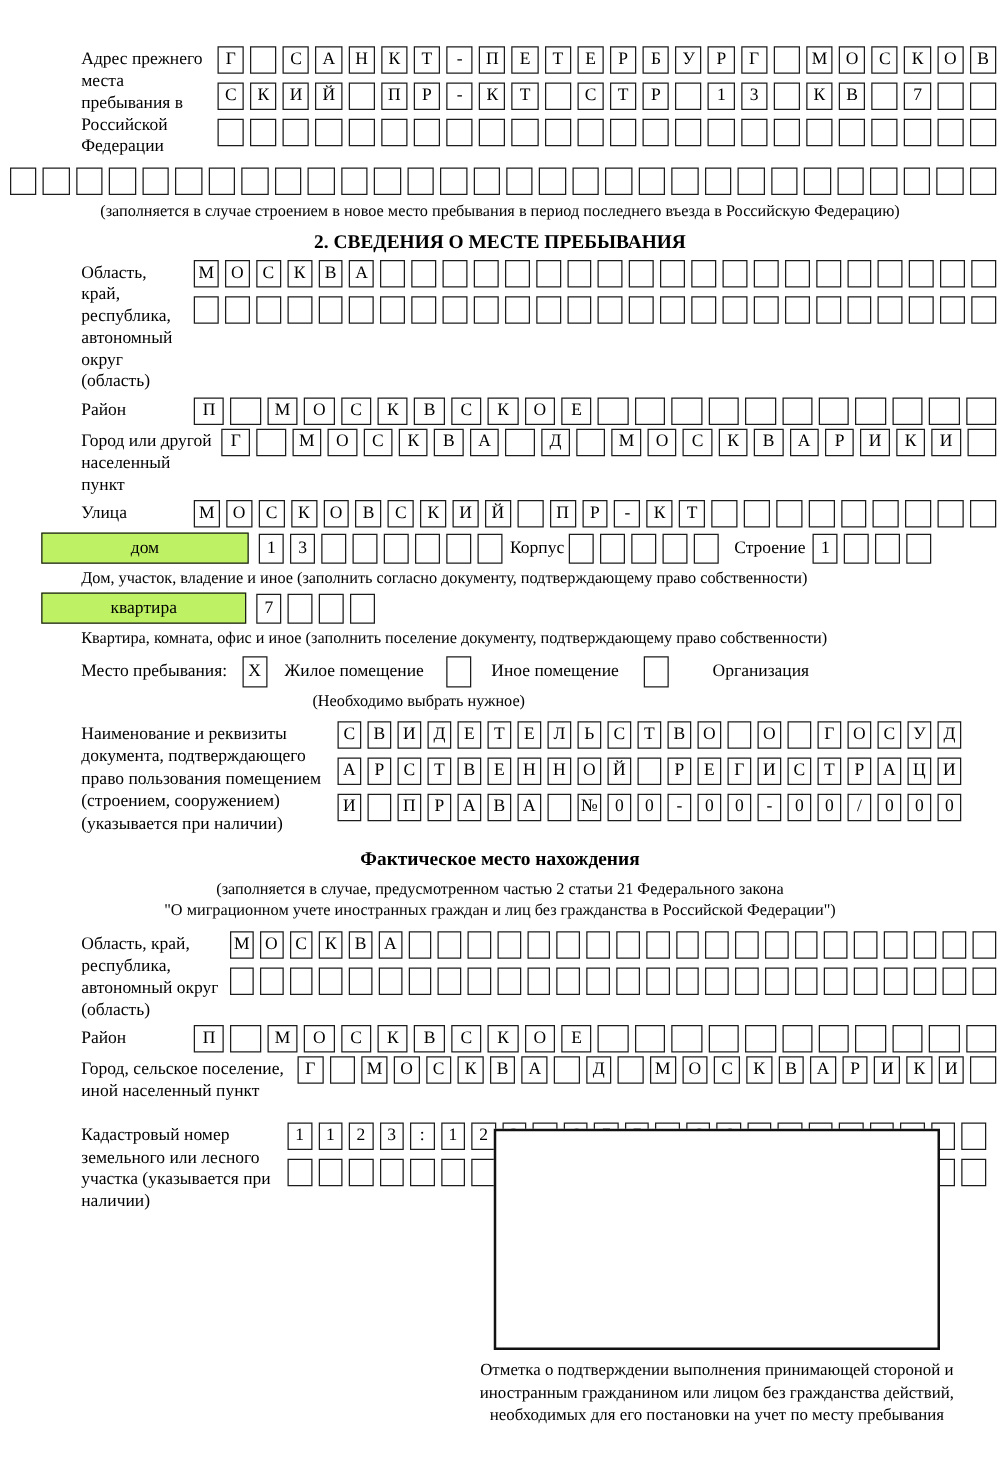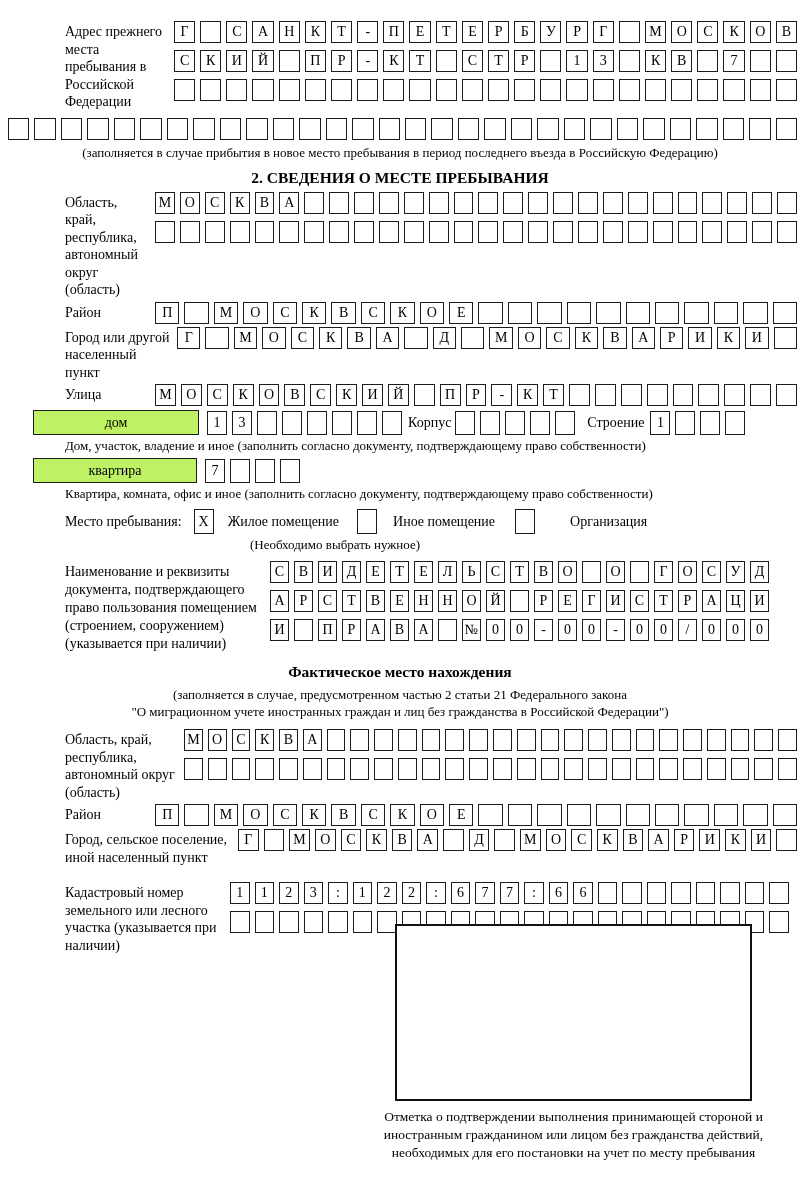--- a/index.html
+++ b/index.html
@@ -7,21 +7,21 @@
   body {
     width: 800px; height: 1180px;
     font-family: "Liberation Serif", "DejaVu Serif", serif;
     color: #000; position: relative; overflow: hidden;
   }
   .page { position: relative; width: 800px; height: 1180px; }
   .header-note {
     text-align: right; padding: 20px 60px 0 0;
     font-size: 15px;
   }
-  .content { padding: 0 3px 0 65px; position: relative; }
+  .content { padding: 16px 3px 0 65px; position: relative; }
 
   
   .field {
     display: grid; grid-template-columns: var(--lw, 105px) 1fr;
     column-gap: 4px; align-items: start;
   }
   .flabel { font-size: 14px; line-height: 17.5px; padding-top: 2px; }
   .cellrows { display: flex; flex-direction: column; gap: 7px; }
   .cells { display: grid; gap: 7px 5px; }
   .cell {
@@ -183,21 +183,21 @@
           <div class="cell"></div>
           <div class="cell"></div>
           <div class="cell"></div>
           <div class="cell"></div>
           <div class="cell"></div>
           <div class="cell"></div>
           <div class="cell"></div>
           <div class="cell"></div>
         </div>
     </div>
-    <div class="caption-full">(заполняется в случае прибытия в новое место пребывания в период последнего въезда в Российскую Федерацию)</div>
+    <div class="caption-full">(заполняется в случае строением в новое место пребывания в период последнего въезда в Российскую Федерацию)</div>
 
     <div class="caption-full sec-title">2. СВЕДЕНИЯ О МЕСТЕ ПРЕБЫВАНИЯ</div>
 
     <div class="field" style="--lw:86px; margin-top:5px;">
       <div class="flabel">Область, край, республика, автономный округ (область)</div>
       <div class="cellrows">
         <div class="cells" style="grid-template-columns: repeat(26, 1fr);">
             <div class="cell">М</div>
             <div class="cell">О</div>
             <div class="cell">С</div>
@@ -381,21 +381,21 @@
 
     <div class="boxrow">
       <div class="named-box" style="width:164px;">квартира</div>
       <div class="cells fixed" style="margin-left:8px;">
           <div class="cell">7</div>
           <div class="cell"></div>
           <div class="cell"></div>
           <div class="cell"></div>
         </div>
     </div>
-    <div class="inline-caption">Квартира, комната, офис и иное (заполнить согласно документу, подтверждающему право собственности)</div>
+    <div class="inline-caption">Квартира, комната, офис и иное (заполнить поселение документу, подтверждающему право собственности)</div>
 
     <div class="cbrow">
       <div class="inline-label">Место пребывания:</div>
       <div class="cell cb" style="margin-left:12px;">X</div>
       <div class="inline-label" style="margin-left:14px;">Жилое помещение</div>
       <div class="cell cb" style="margin-left:18px;"></div>
       <div class="inline-label" style="margin-left:16px;">Иное помещение</div>
       <div class="cell cb" style="margin-left:20px;"></div>
       <div class="inline-label" style="margin-left:35px;">Организация</div>
     </div>

